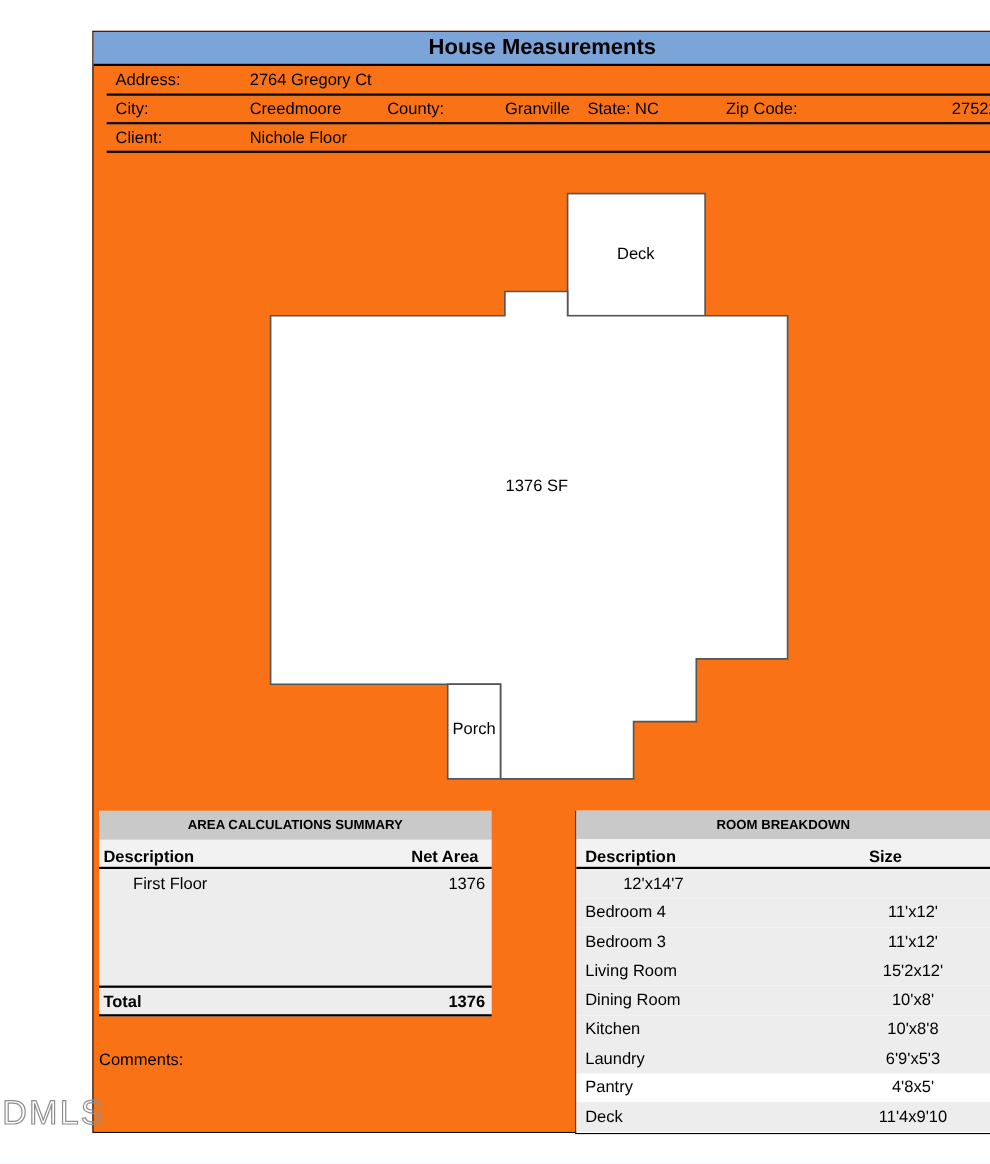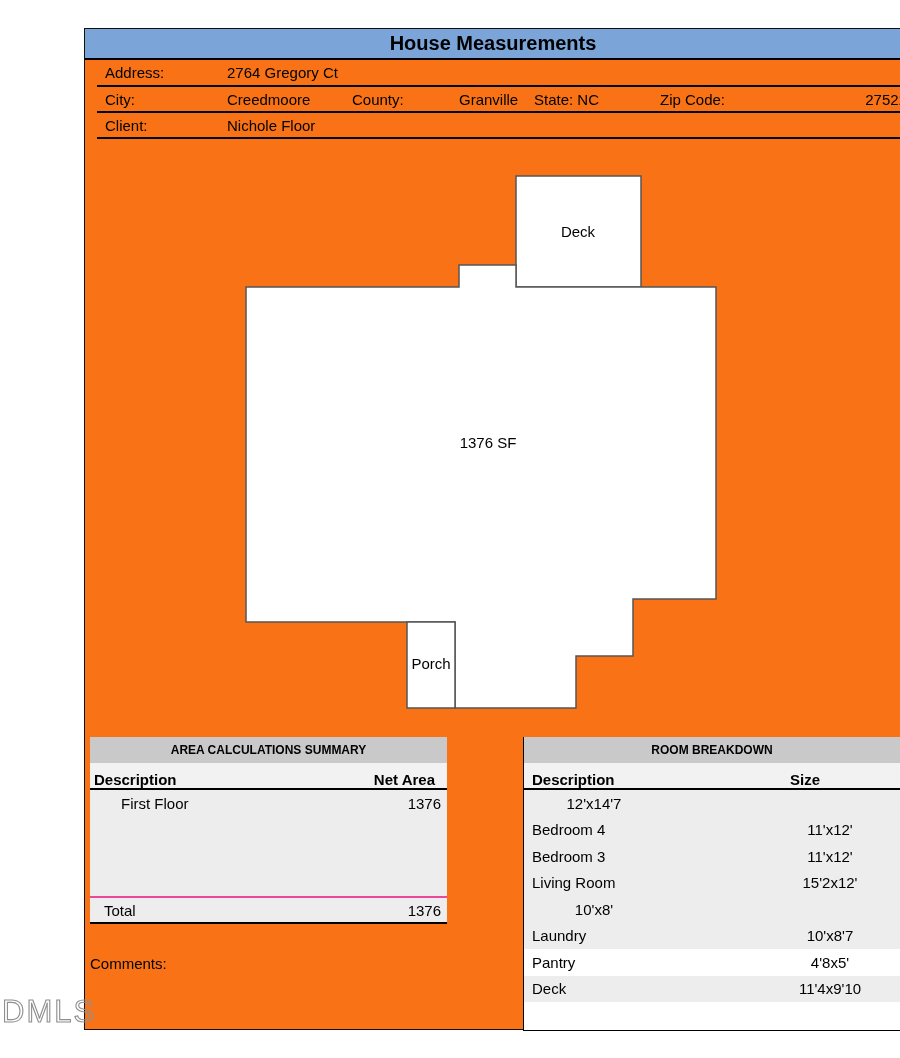--- a/index.html
+++ b/index.html
@@ -35,22 +35,22 @@
                 display:flex; align-items:flex-end; font-weight:bold; font-size:15px; }
   .trow { display:flex; align-items:center; font-size:15px; }
 
   
   .area-table { position:absolute; left:5px; top:708px; width:357px; }
   .area-table .desc { flex:1; padding-left:4px; }
   .area-table .num  { width:120px; text-align:right; padding-right:6px; }
   .area-table .tbl-header .num { padding-right:12px; }
   .area-body { height:106px; background:#EDEDED;padding-left:27px; }
   .area-body .trow { height:26px; }
-  .area-total { height:28px; background:#EDEDED; border-top:2px solid #ec4899;
-                border-bottom:2px solid #000; font-weight:normal;padding-left:10px; }
+  .area-total { height:28px; background:#EDEDED; border-top:2px solid #000000;
+                border-bottom:2px solid #000; font-weight:bold; }
   .comments { position:absolute; left:0; top:218px; font-size:15px; }
 
   
   .room-table { position:absolute; left:438px; top:708px; width:378px; height:294px;
                 border:1.5px solid #000; border-top:none; background:#fff; }
   .room-table .desc { flex:1; padding-left:8px; }
   .room-table .size { width:140px; text-align:center; }
   .room-table .tbl-header .size { width:190px; }
   .room-rows .trow { height:26.5px; }
   .rg { background:#EDEDED; }
@@ -135,25 +135,30 @@
       </div>
       <div class="trow rg">
         <div class="desc">Bedroom 3</div>
         <div class="size">11'x12'</div>
       </div>
       <div class="trow rg">
         <div class="desc">Living Room</div>
         <div class="size">15'2x12'</div>
       </div>
       <div class="trow rg">
+        <div class="desc">Dining Room</div>
         <div class="size">10'x8'</div>
       </div>
       <div class="trow rg">
+        <div class="desc">Kitchen</div>
+        <div class="size">10'x8'8</div>
+      </div>
+      <div class="trow rg">
         <div class="desc">Laundry</div>
-        <div class="size">10'x8'7</div>
+        <div class="size">6'9'x5'3</div>
       </div>
       <div class="trow rw">
         <div class="desc">Pantry</div>
         <div class="size">4'8x5'</div>
       </div>
       <div class="trow rg">
         <div class="desc">Deck</div>
         <div class="size">11'4x9'10</div>
       </div>
     </div>

